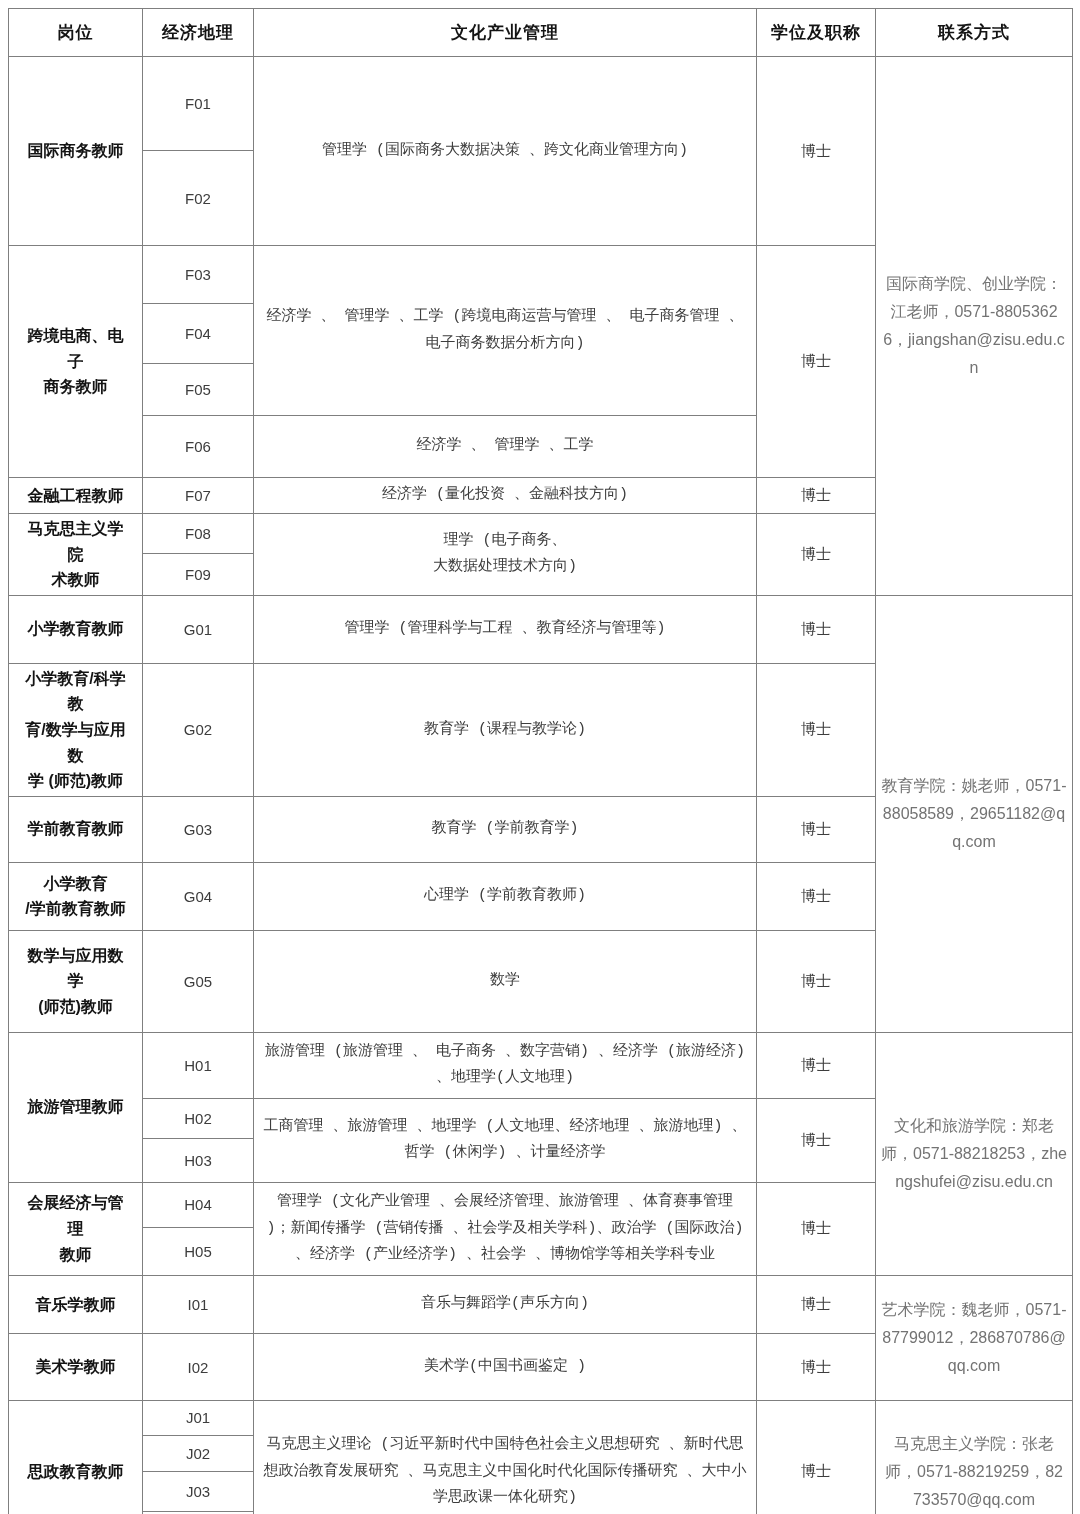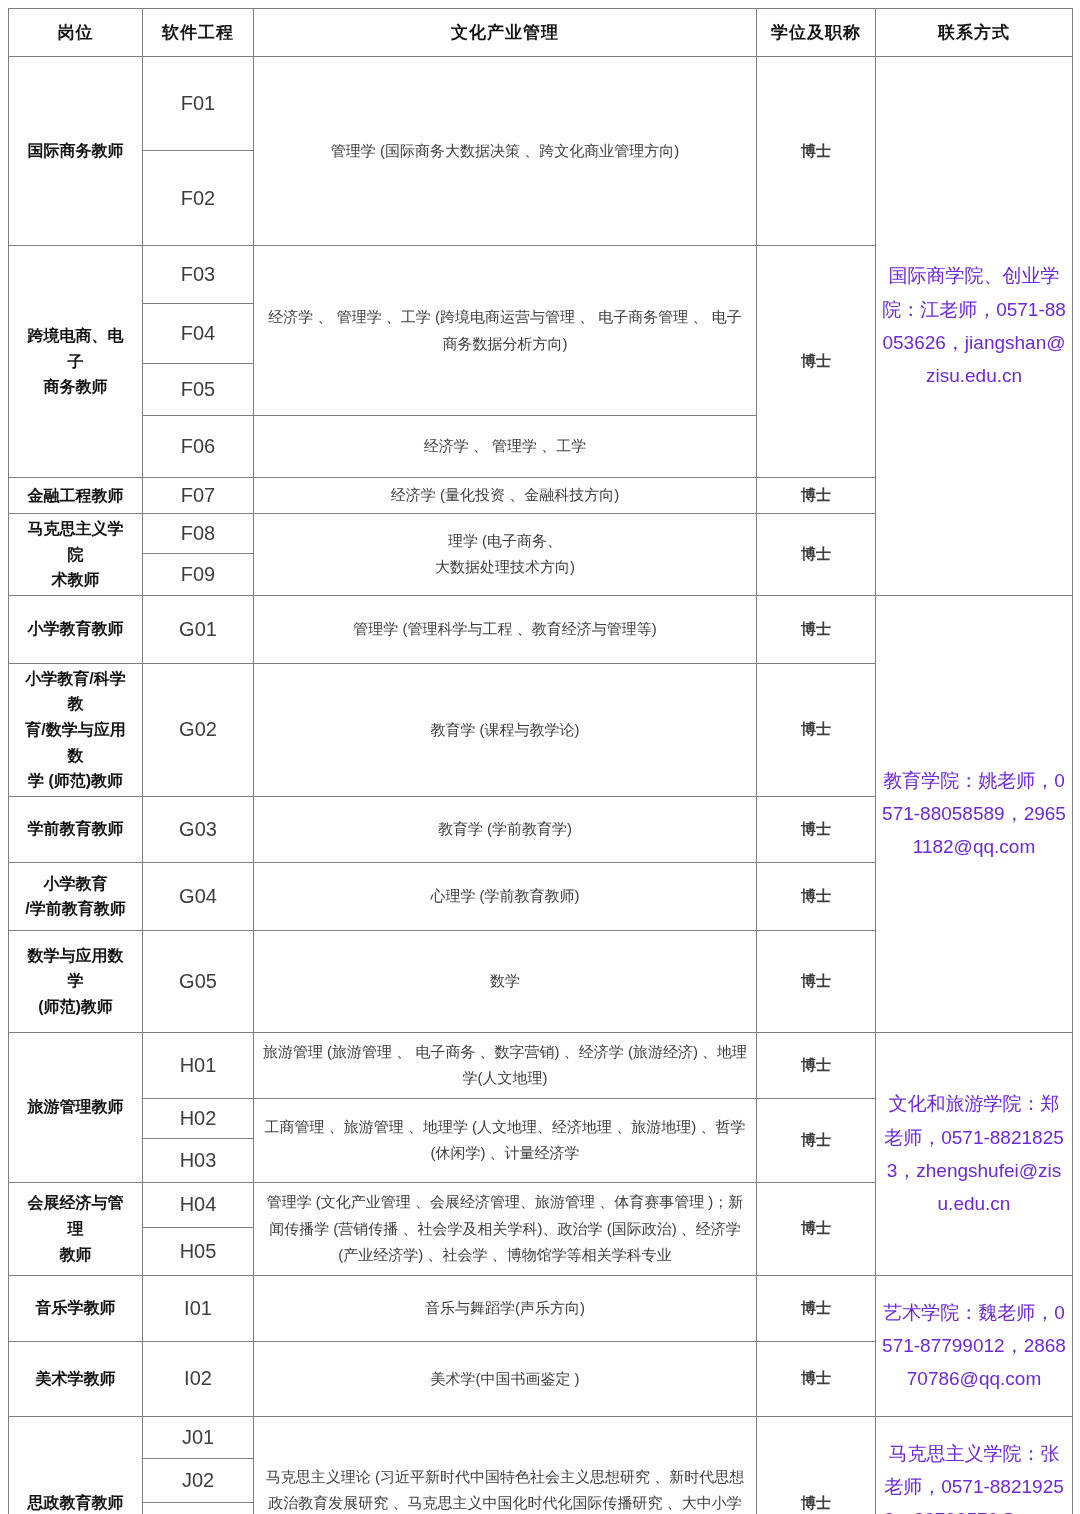--- a/index.html
+++ b/index.html
@@ -38,61 +38,61 @@
   }
   td.pos {
     font-size: 16px;
     font-weight: bold;
     color: #141414;
     white-space: pre-line;
     line-height: 1.6;
     padding: 2px 16px;
   }
   td.code {
-    font-size: 20px;
+    font-size: 15px;
     color: #3d3d3d;
     padding: 2px;
   }
   td.disc {
     font-size: 15px;
     color: #3d3d3d;
     white-space: pre-line;
     line-height: 1.75;
     padding: 2px 8px;
+    font-family: Liberation Mono, monospace;
   }
   td.deg {
     font-size: 15px;
     color: #3d3d3d;
     padding: 2px;
-    font-weight: bold;
   }
   td.contact {
-    font-size: 19px;
-    color: #6d28d9;
+    font-size: 16px;
+    color: #737373;
     line-height: 1.75;
     padding: 20px 5px;
     word-break: break-all;
   }
 </style>
 </head>
 <body>
 
 <div class="table-wrap">
   <table class="recruit">
     <colgroup>
       <col style="width:134px">
       <col style="width:111px">
       <col style="width:503px">
       <col style="width:119px">
       <col style="width:197px">
     </colgroup>
     <thead>
       <tr style="height:48px">
         <th class="hdr">岗位</th>
-        <th class="hdr">软件工程</th>
+        <th class="hdr">经济地理</th>
         <th class="hdr">文化产业管理</th>
         <th class="hdr">学位及职称</th>
         <th class="hdr">联系方式</th>
       </tr>
     </thead>
     <tbody>
 
       <tr style="height:94px">
         <td class="pos" rowspan="2">国际商务教师</td>
         <td class="code">F01</td>

